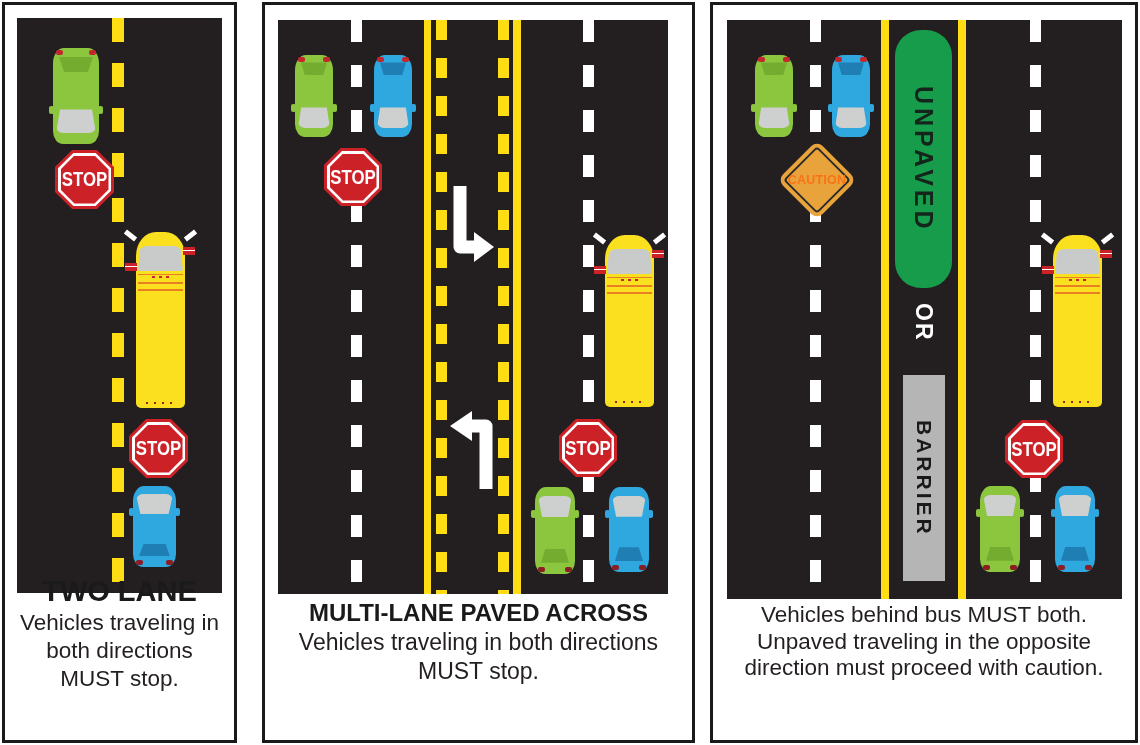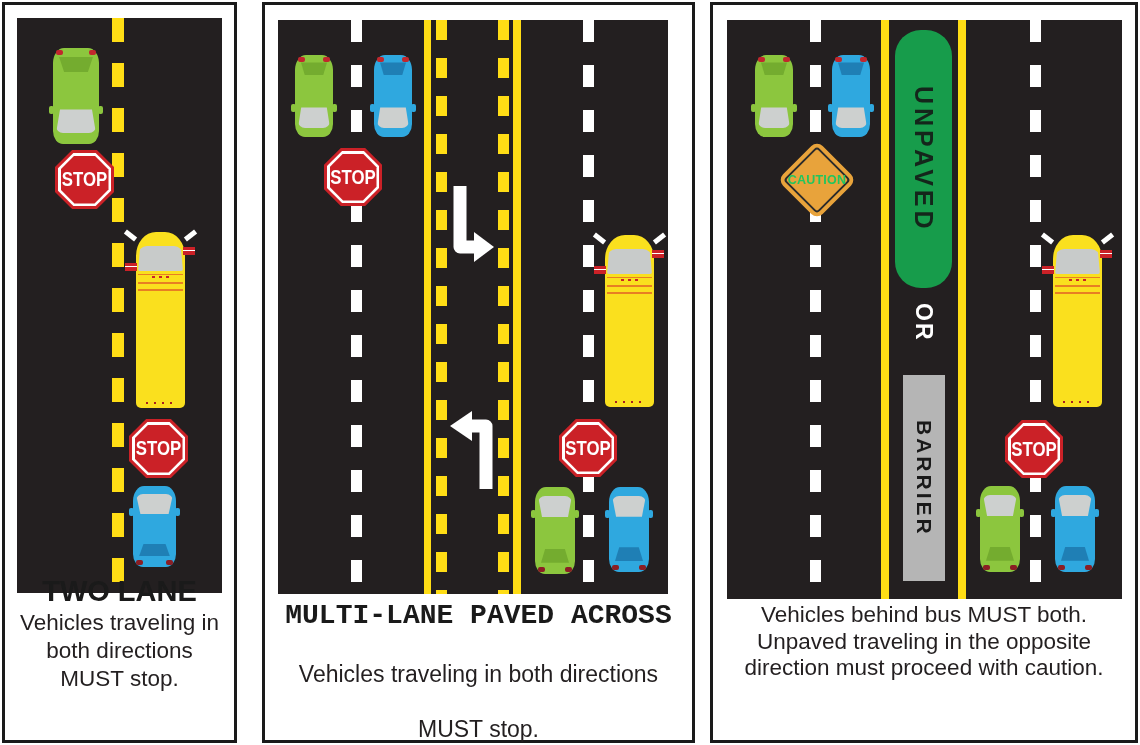--- a/index.html
+++ b/index.html
@@ -71,43 +71,43 @@
   .stop .o3{inset:5.5px;background:#CB2127;}
   .stop .txt{position:absolute;inset:0;display:flex;align-items:center;justify-content:center;
              color:#fff;font-weight:bold;font-size:20px;transform:scaleX(.84);letter-spacing:0px;}
 
   
   .caution{position:absolute;z-index:3;}
   .caution .diamond{position:absolute;left:50%;top:50%;width:48px;height:48px;
                     transform:translate(-50%,-50%) rotate(45deg);
                     background:#E8A33B;border:2.5px solid #2B2B2B;box-shadow:0 0 0 4px #E8A33B;border-radius:4px;}
   .caution .txt{position:absolute;inset:0;display:flex;align-items:center;justify-content:center;
-                font-weight:bold;font-size:12.5px;color:#22c55e;letter-spacing:.2px;}
+                font-weight:bold;font-size:12.5px;color:#f97316;letter-spacing:.2px;}
 
   
   .median-green{position:absolute;z-index:2;background:#179C4B;border-radius:26px;
                 display:flex;align-items:center;justify-content:center;}
   .vtext{writing-mode:vertical-rl;font-weight:bold;}
   .median-green .vtext{font-size:25px;color:#14261B;letter-spacing:4px;}
   .or-label{position:absolute;z-index:2;display:flex;align-items:center;justify-content:center;
             color:#fff;font-weight:bold;}
   .or-label .vtext{font-size:23px;letter-spacing:2px;}
   .barrier{position:absolute;z-index:2;background:#B5B5B5;
            display:flex;align-items:center;justify-content:center;}
   .barrier .vtext{font-size:21px;color:#1A1A1A;letter-spacing:3px;}
 
   .arrow{position:absolute;z-index:2;}
 
   
   .caption{position:absolute;left:2px;right:2px;text-align:center;z-index:1;}
   .cap-title{font-weight:bold;color:#1A1A1A;}
   #caption-1{top:569px;} #caption-1 .cap-title{font-size:29px;line-height:1.2;}
   #caption-1 .cap-line{font-size:22.5px;line-height:1.25;}
-  #caption-2{top:594px;} #caption-2 .cap-title{font-size:28px;line-height:1.2;font-family:Liberation Mono, monospace;}
-  #caption-2 .cap-line{font-size:23px;line-height:1.25;margin-top:27px;}
+  #caption-2{top:594px;} #caption-2 .cap-title{font-size:24px;line-height:1.2;}
+  #caption-2 .cap-line{font-size:23px;line-height:1.25;}
   #caption-3{top:597px;} #caption-3 .cap-title{font-size:26px;line-height:1.15;}
   #caption-3 .cap-sub{font-size:18.5px;line-height:1.15;}
   #caption-3 .cap-line{font-size:22.5px;line-height:1.18;}
 </style>
 </head>
 <body>
 
 <div class="stage">
 
   <div class="panel" id="panel-1">

